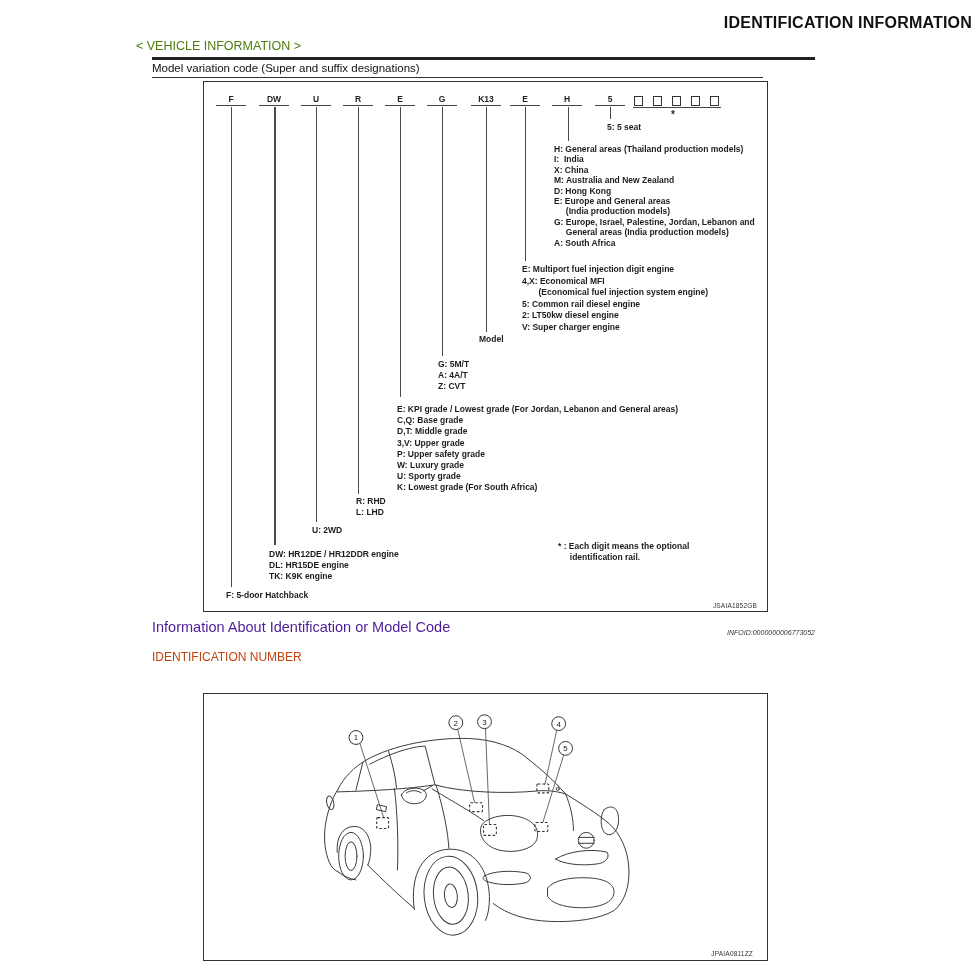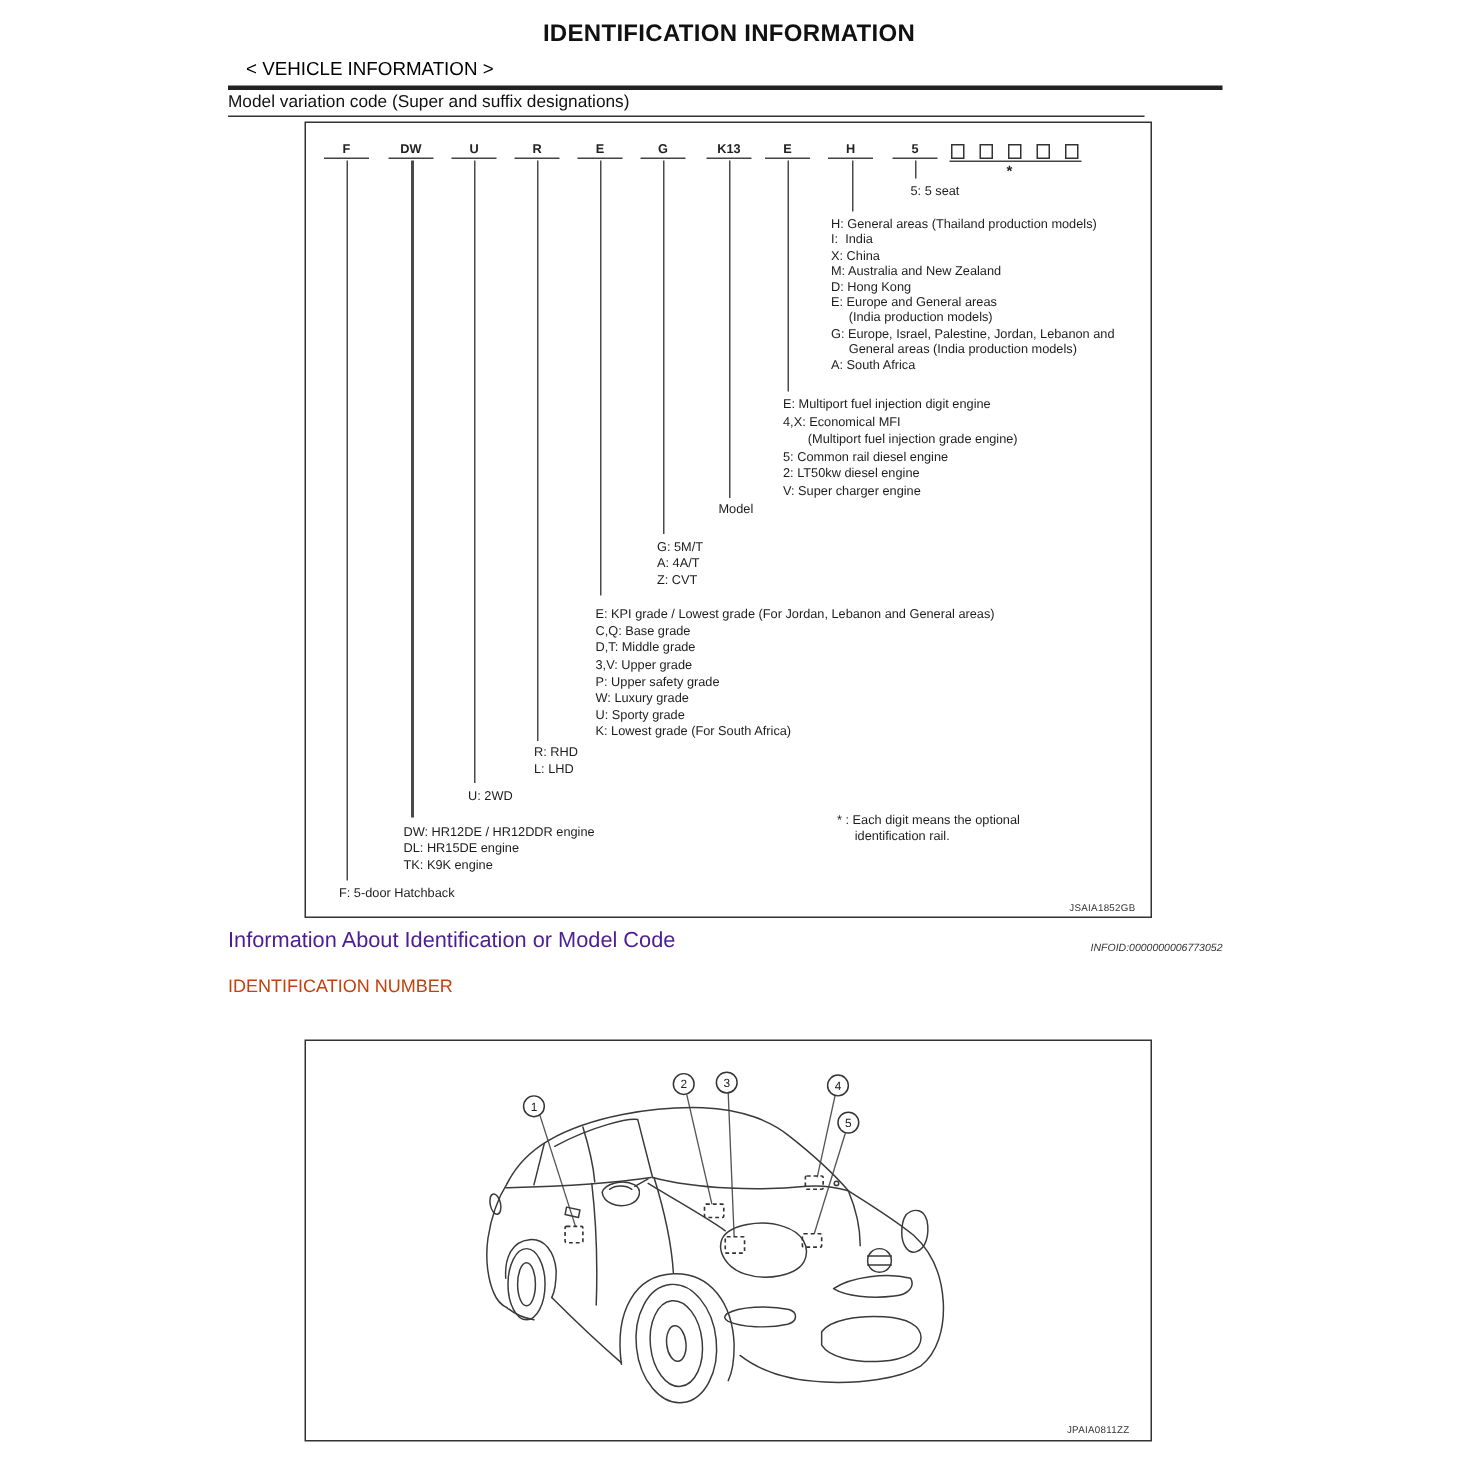--- a/index.html
+++ b/index.html
@@ -1,39 +1,39 @@
 <!DOCTYPE html>
 <html><head>
 <meta charset="utf-8">
 <style>
   html,body{margin:0;padding:0;background:#fff;}
   .page{
     position:relative;width:972px;height:972px;background:#fff;overflow:hidden;
     font-family:"Liberation Sans","DejaVu Sans",sans-serif;color:#1a1a1a;
   }
   .abs{position:absolute;}
-  .title{left:0;top:14px;width:972px;text-align:center;font-size:16px;font-weight:bold;letter-spacing:.2px;color:#111;}
-  .section{left:164px;top:39px;font-size:12.5px;color:#000000;}
+  .title{left:0;top:14px;width:972px;text-align:right;font-size:16px;font-weight:bold;letter-spacing:.2px;color:#111;}
+  .section{left:136px;top:39px;font-size:12.5px;color:#4d7c0f;}
   .rule-thick{left:152px;top:57px;width:663px;height:2.5px;background:#222;}
   .subheading{left:152px;top:62px;font-size:11.5px;color:#111;}
   .rule-thin{left:152px;top:76.5px;width:611px;height:1px;background:#333;}
 
   .figbox{border:1.5px solid #333;background:#fff;}
   #fig1{left:203px;top:81px;width:563px;height:529px;}
   #fig2{left:203px;top:693px;width:563px;height:266px;}
 
   .code{position:absolute;top:12px;width:30px;text-align:center;font-size:8.5px;font-weight:bold;color:#222;
         border-bottom:1px solid #444;padding-bottom:1px;line-height:10px;}
   .vl{position:absolute;top:25px;width:1px;background:#4a4a4a;}
   .vl.thick{width:1.6px;}
   .sq{position:absolute;top:14px;width:7px;height:8px;border:1.2px solid #333;background:#fff;}
   .squnder{position:absolute;left:429px;top:25px;width:88px;height:1px;background:#444;}
   .star{position:absolute;left:467px;top:27px;font-size:10px;font-weight:bold;color:#222;}
   .leg{position:absolute;font-size:8.5px;white-space:pre;color:#1c1c1c;}
-  .leg div{line-height:var(--lh,11px);}
+  .leg div{line-height:var(--lh,11px);font-weight:bold;}
   .figcode{position:absolute;font-size:6.5px;color:#333;letter-spacing:.2px;}
   #fig1 .figcode{right:10px;bottom:2px;}
   #fig2 .figcode{right:14px;bottom:3px;}
 
   .heading2{left:152px;top:619px;font-size:14.5px;color:#4c1d95;}
   .infoid{left:558px;top:629px;width:257px;text-align:right;font-size:7px;font-style:italic;color:#333;}
   .heading3{left:152px;top:650px;font-size:12px;color:#c2410c;}
 
   svg .car{stroke:#3a3a3a;stroke-width:1;fill:none;stroke-linecap:round;stroke-linejoin:round;}
   svg .leader{stroke:#555;stroke-width:0.9;fill:none;}
@@ -78,21 +78,21 @@
     <i class="vl" style="left:154px;height:387px"></i>
     <i class="vl" style="left:196px;height:290px"></i>
     <i class="vl" style="left:238px;height:249px"></i>
     <i class="vl" style="left:282px;height:225px"></i>
     <i class="vl" style="left:321px;height:154px"></i>
     <i class="vl" style="left:364px;height:34px"></i>
     <i class="vl" style="left:406px;height:12px"></i>
 
     <div class="leg" style="left:403px;top:40px"><div>5: 5 seat</div></div>
     <div class="leg" style="left:350px;top:62px;--lh:10.4px"><div>H: General areas (Thailand production models)</div><div>I:  India</div><div>X: China</div><div>M: Australia and New Zealand</div><div>D: Hong Kong</div><div>E: Europe and General areas</div><div>     (India production models)</div><div>G: Europe, Israel, Palestine, Jordan, Lebanon and</div><div>     General areas (India production models)</div><div>A: South Africa</div></div>
-    <div class="leg" style="left:318px;top:182px;--lh:11.6px"><div>E: Multiport fuel injection digit engine</div><div>4,X: Economical MFI</div><div>       (Multiport fuel injection grade engine)</div><div>5: Common rail diesel engine</div><div>2: LT50kw diesel engine</div><div>V: Super charger engine</div></div>
+    <div class="leg" style="left:318px;top:182px;--lh:11.6px"><div>E: Multiport fuel injection digit engine</div><div>4,X: Economical MFI</div><div>       (Economical fuel injection system engine)</div><div>5: Common rail diesel engine</div><div>2: LT50kw diesel engine</div><div>V: Super charger engine</div></div>
     <div class="leg" style="left:275px;top:252px"><div>Model</div></div>
     <div class="leg" style="left:234px;top:277px;--lh:11px"><div>G: 5M/T</div><div>A: 4A/T</div><div>Z: CVT</div></div>
     <div class="leg" style="left:193px;top:322px;--lh:11.2px"><div>E: KPI grade / Lowest grade (For Jordan, Lebanon and General areas)</div><div>C,Q: Base grade</div><div>D,T: Middle grade</div><div>3,V: Upper grade</div><div>P: Upper safety grade</div><div>W: Luxury grade</div><div>U: Sporty grade</div><div>K: Lowest grade (For South Africa)</div></div>
     <div class="leg" style="left:152px;top:414px;--lh:10.5px"><div>R: RHD</div><div>L: LHD</div></div>
     <div class="leg" style="left:108px;top:443px"><div>U: 2WD</div></div>
     <div class="leg" style="left:65px;top:467px;--lh:11px"><div>DW: HR12DE / HR12DDR engine</div><div>DL: HR15DE engine</div><div>TK: K9K engine</div></div>
     <div class="leg" style="left:22px;top:508px"><div>F: 5-door Hatchback</div></div>
     <div class="leg" style="left:354px;top:459px;--lh:11px"><div>* : Each digit means the optional</div><div>     identification rail.</div></div>
 
     <span class="figcode">JSAIA1852GB</span>

